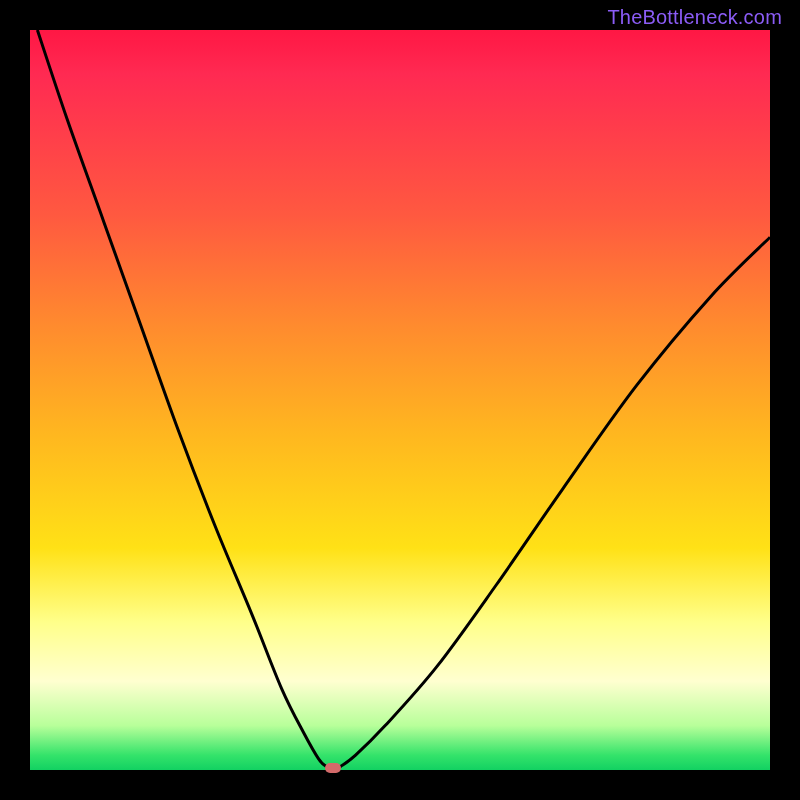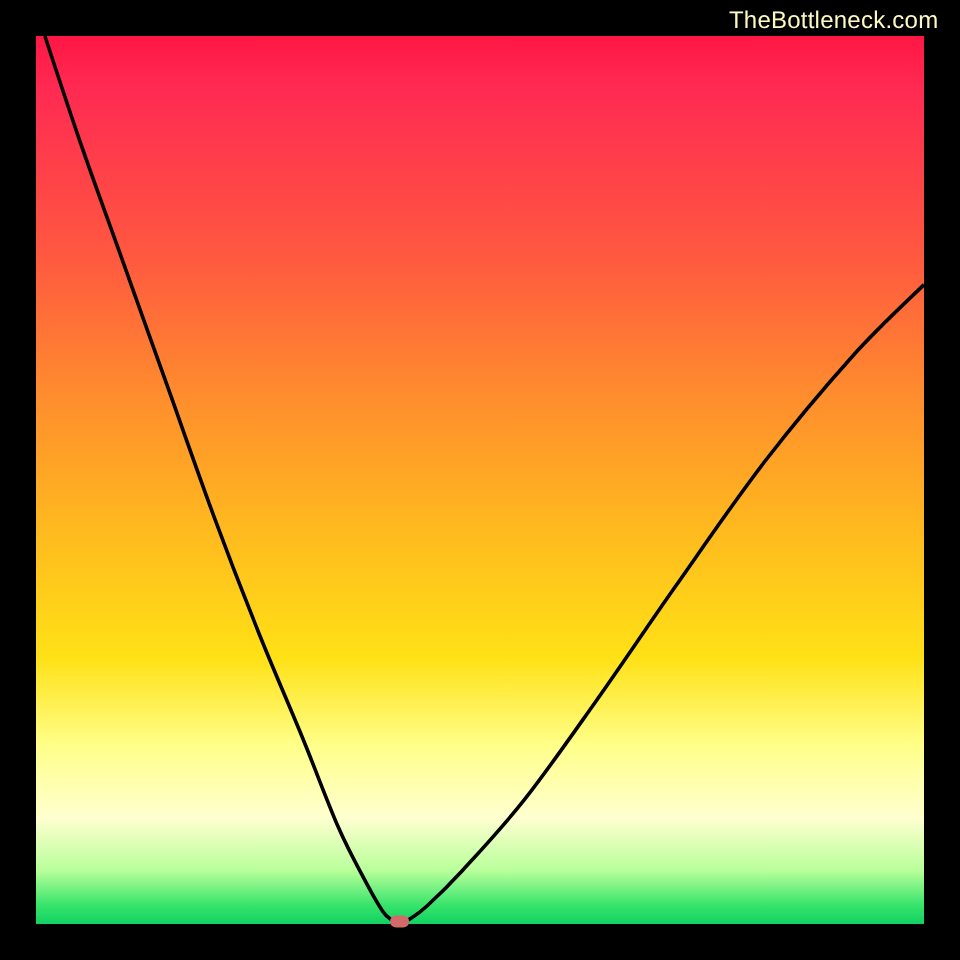--- a/index.html
+++ b/index.html
@@ -13,21 +13,21 @@
   .outer {
     position: relative;
     width: 800px;
     height: 800px;
     background: #000;
   }
   .watermark {
     position: absolute;
     top: 6px;
     right: 18px;
-    color: #fef9c3;
+    color: #8b5cf6;
     font-size: 20px;
     font-weight: 500;
     letter-spacing: 0.2px;
     z-index: 5;
     text-align: center;
   }
   .plot-frame {
     position: absolute;
     left: 30px;
     top: 30px;

